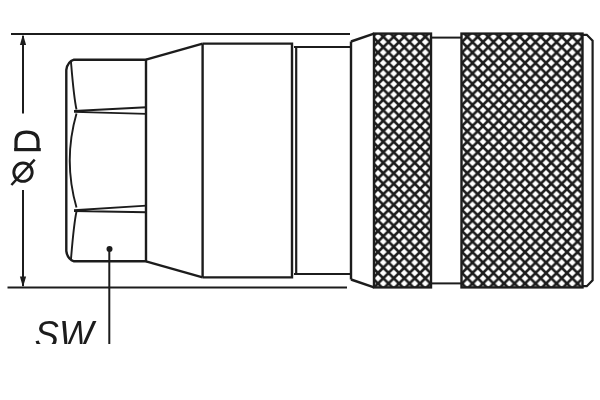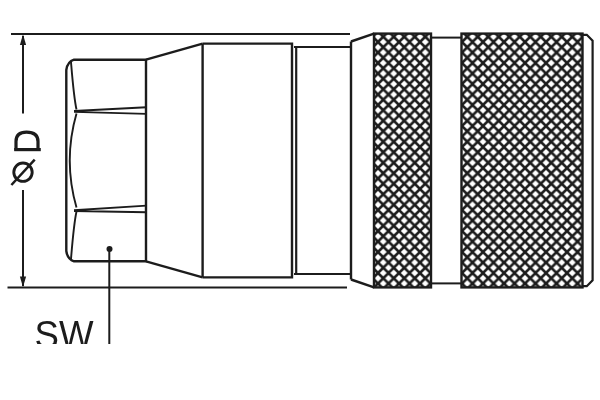--- a/index.html
+++ b/index.html
@@ -1,16 +1,16 @@
 <!DOCTYPE html>
 <html><head>
 <meta charset="utf-8">
 <style>
   html,body{margin:0;padding:0;background:#ffffff;}
-  .stage{position:relative;width:600px;height:344px;background:#ffffff;overflow:hidden;}
+  .stage{position:relative;width:600px;height:344px;background:#ffffff;overflow:hidden;font-style:italic;}
   svg{display:block;}
   text{font-family:"Liberation Sans", sans-serif;fill:#1c1c1c;}
 </style>
 </head>
 <body>
 <div class="stage">
 <svg width="600" height="400" viewBox="0 0 600 400">
   <defs>
     <pattern id="knurl" width="10.5" height="10.5" patternUnits="userSpaceOnUse">
       <rect width="10.5" height="10.5" fill="#ffffff"></rect>

